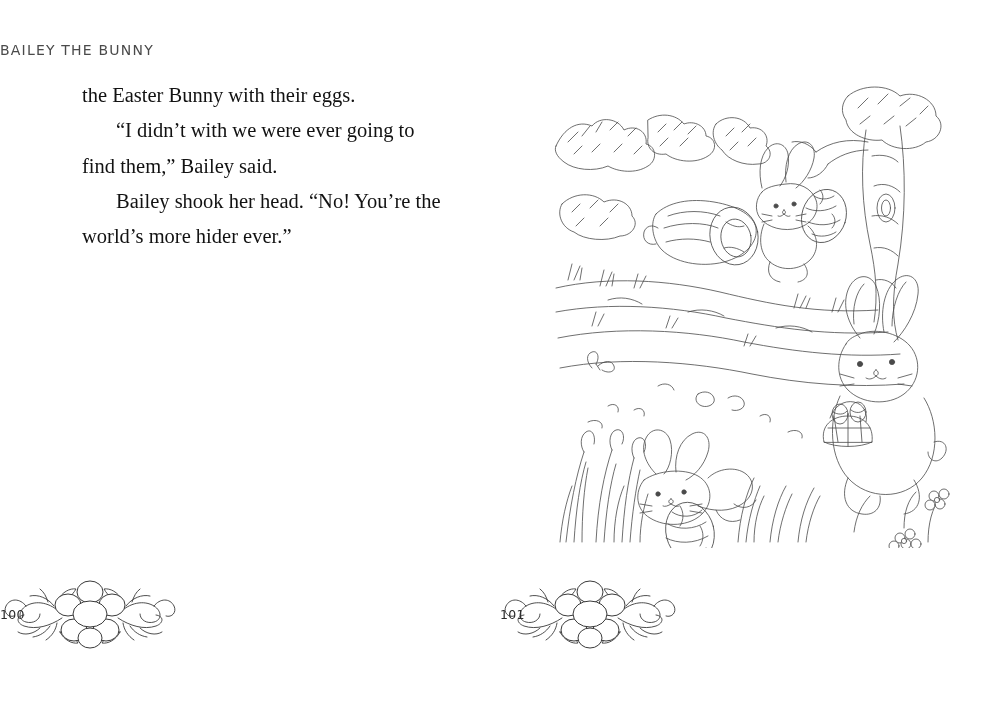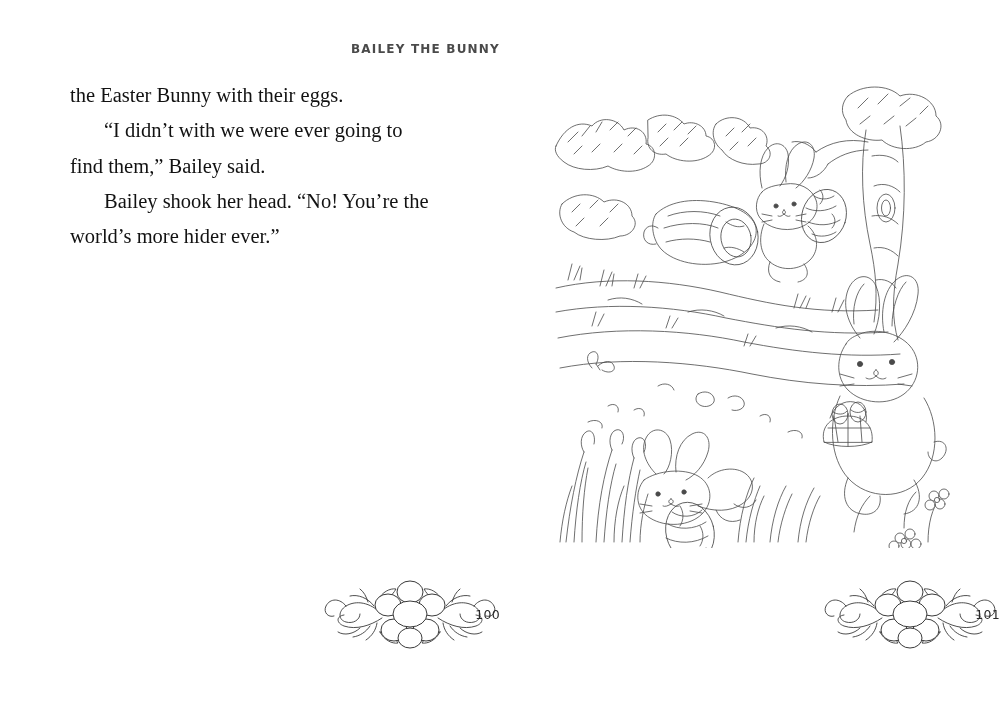--- a/index.html
+++ b/index.html
@@ -23,32 +23,32 @@
   .page {
     position: relative;
     width: 500px;
     height: 713px;
     box-sizing: border-box;
   }
   .running-head {
     position: absolute;
     top: 42px;
     width: 100%;
-    text-align: right;
+    text-align: left;
     font-family: "DejaVu Sans", sans-serif;
-    font-size: 12px;
+    font-size: 14px;
     letter-spacing: 1.2px;
     color: #4a4a4a;
     text-transform: uppercase;
-    font-weight: 700;
+    font-weight: 400;
   }
   .page-left .body-text {
     position: absolute;
     top: 78px;
-    left: 70px;
+    left: 82px;
     width: 360px;
     font-size: 20.5px;
     line-height: 1.72;
     color: #121212;
   }
   .body-text p {
     margin: 0;
   }
   .body-text p.indent {
     text-indent: 34px;
@@ -66,21 +66,21 @@
     display: block;
   }
   .folio {
     position: absolute;
     bottom: 58px;
     left: 0;
     width: 100%;
     height: 82px;
     display: flex;
     align-items: center;
-    justify-content: flex-end;
+    justify-content: flex-start;
   }
   .folio svg {
     display: block;
   }
   .folio-number {
     position: absolute;
     font-family: "DejaVu Sans", sans-serif;
     font-size: 12.5px;
     color: #2a2a2a;
     letter-spacing: 0.3px;

